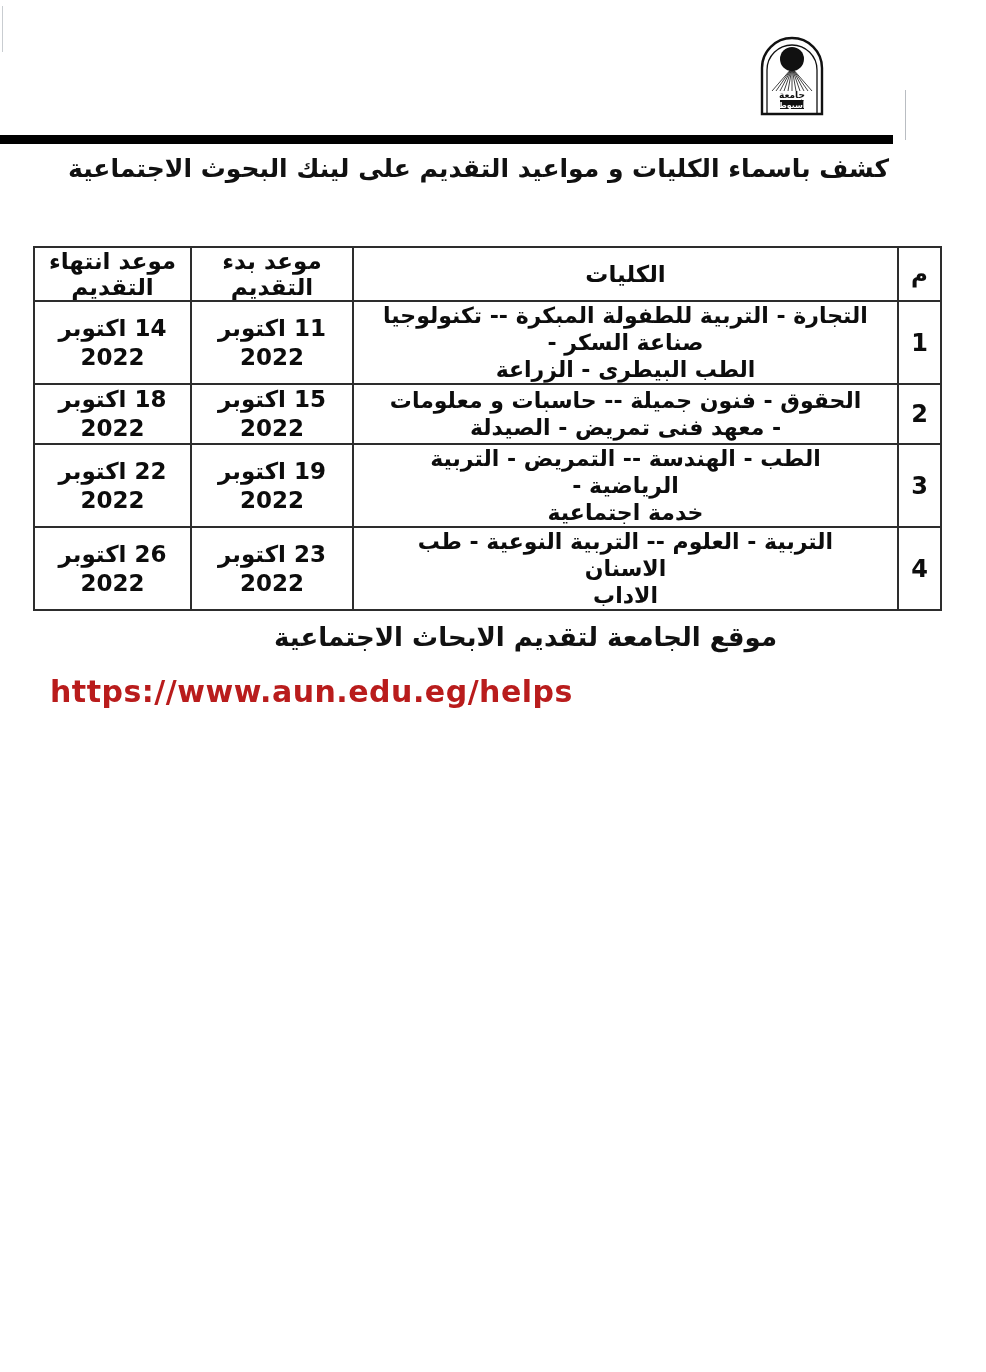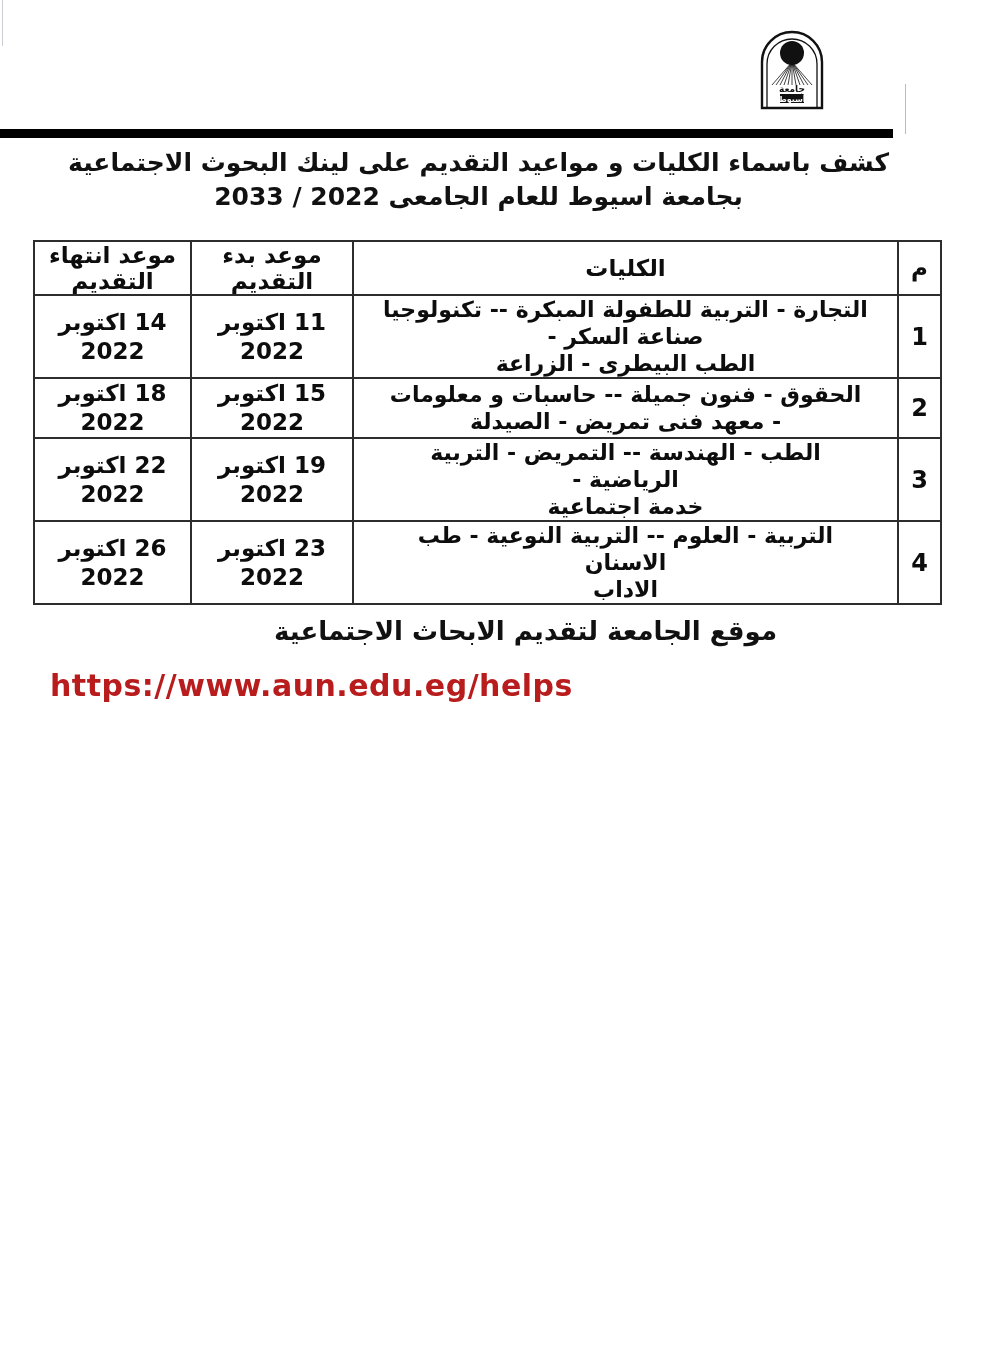--- a/index.html
+++ b/index.html
@@ -4,21 +4,21 @@
 <style>
   html,body{margin:0;padding:0;}
   body{
     width:986px;height:1372px;
     background:#ffffff;
     font-family:"DejaVu Sans", sans-serif;
     color:#111111;
     position:relative;
     overflow:hidden;
   }
-  .page{position:absolute;inset:0;}
+  .page{position:absolute;inset:0;margin-top:6px;}
   .edge-line{position:absolute;left:2px;top:0;width:1px;height:46px;background:#c9cdd1;}
 
   
   .logo{position:absolute;left:756px;top:28px;width:72px;height:84px;}
   .dept{
     position:absolute;right:81px;top:94px;
     direction:rtl;text-align:right;
     font-size:26px;font-weight:bold;white-space:nowrap;
   }
   .header-vline{position:absolute;left:905px;top:84px;width:1px;height:50px;background:#b9bdc2;}
@@ -102,21 +102,20 @@
       <rect x="24" y="66" width="24" height="9" fill="#111"></rect>
       <text x="36" y="73.5" font-size="8" font-weight="bold" text-anchor="middle" fill="#fff">أسيوط</text>
     </svg>
   </div>
 
   <div class="header-vline"></div>
   <div class="thick-rule"></div>
 
   <div class="title">
     <div>كشف باسماء الكليات و مواعيد التقديم على لينك البحوث الاجتماعية</div>
-    <div>بجامعة اسيوط للعام الجامعى 2022 / 2033</div>
   </div>
 
   <table class="sched" dir="rtl">
     <colgroup>
       <col class="c-idx">
         <col class="c-col">
         <col class="c-start">
         <col class="c-end">
     </colgroup>
     <thead>

